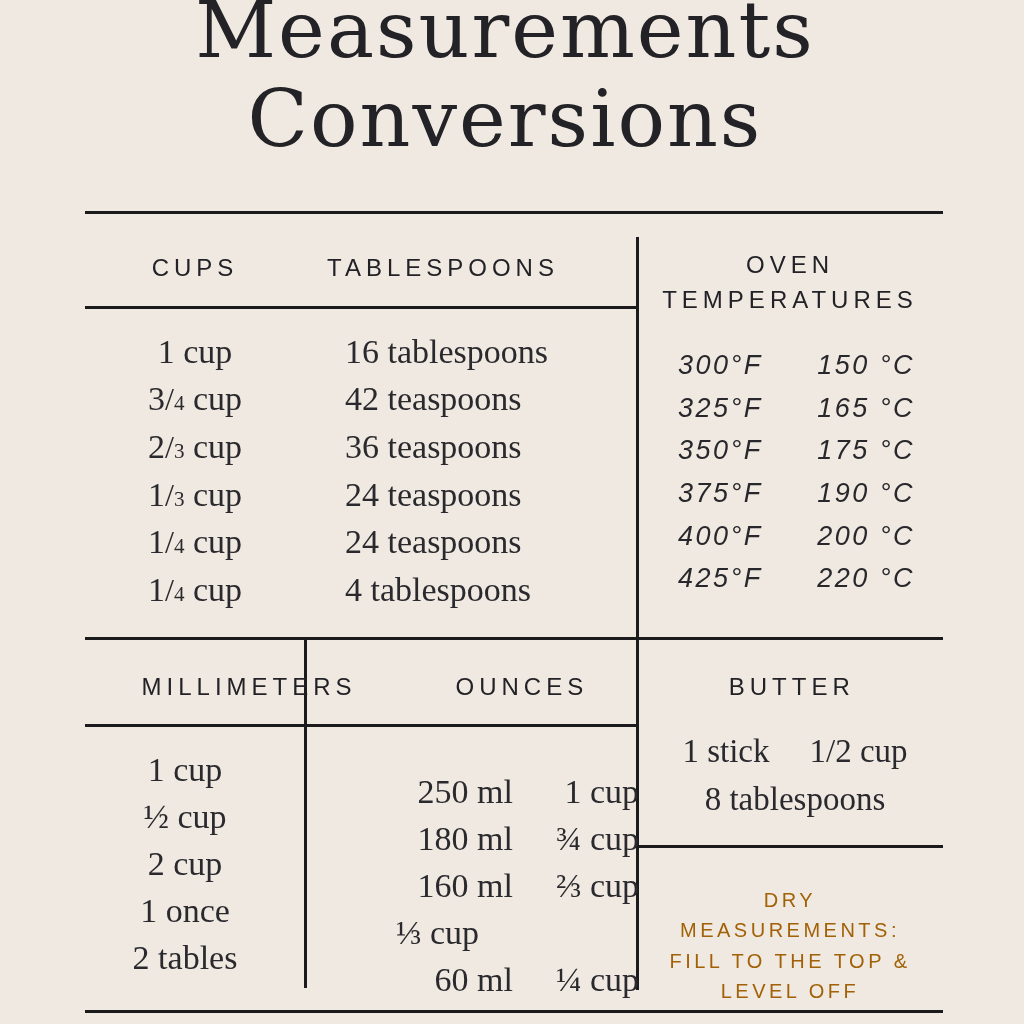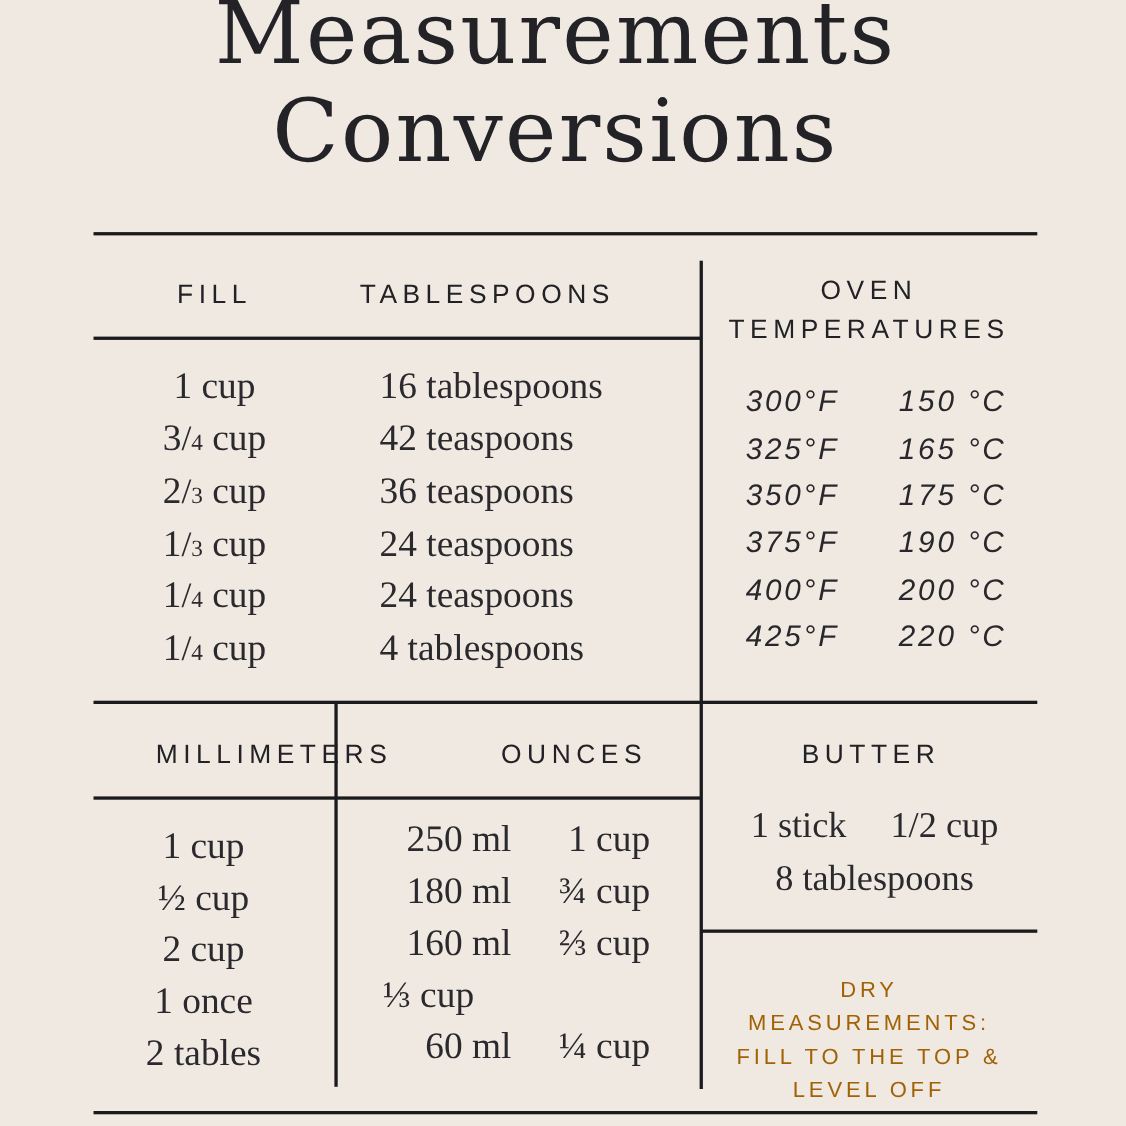--- a/index.html
+++ b/index.html
@@ -52,21 +52,21 @@
   #oven-rows .orow{display:flex;height:42.7px;align-items:center;
                    justify-content:space-between;padding:0 28px 0 41px;
                    font-size:27px;letter-spacing:2.5px;color:#28282c;}
 
   
   #ounces-rows{position:absolute;left:85px;top:746px;width:220px;}
   #ounces-rows .orow2{height:47.2px;display:flex;align-items:center;
                       justify-content:center;padding-right:20px;font-size:34px;}
 
   
-  #ml-rows{position:absolute;left:305px;top:740px;width:332px;}
+  #ml-rows{position:absolute;left:305px;top:768px;width:332px;padding-left:48px;}
   #ml-rows .mlrow{display:flex;height:47.2px;align-items:center;font-size:34px;}
   #ml-rows .ml{width:160px;text-align:right;}
   #ml-rows .cupv{width:126px;text-align:right;}
 
   
   #butter-block{position:absolute;left:637px;top:726px;width:306px;text-align:center;}
   #butter-line1{display:flex;justify-content:center;gap:40px;height:50px;
                 align-items:center;font-size:33px;padding-left:10px;text-align:center;}
   #butter-line2{height:46px;display:flex;align-items:center;justify-content:center;
                 font-size:33px;padding-left:10px;}
@@ -89,21 +89,21 @@
   <div class="rule" style="left:85px;top:211px;width:858px;height:3px;"></div>
   <div class="rule" style="left:85px;top:306px;width:552px;height:3px;"></div>
   <div class="rule" style="left:85px;top:637px;width:858px;height:3px;"></div>
   <div class="rule" style="left:85px;top:724px;width:552px;height:3px;"></div>
   <div class="rule" style="left:637px;top:845px;width:306px;height:3px;"></div>
   <div class="rule" style="left:85px;top:1010px;width:858px;height:3px;"></div>
   <div class="rule" style="left:636px;top:237px;width:3px;height:753px;"></div>
   <div class="rule" style="left:304px;top:640px;width:3px;height:348px;"></div>
 
   <div id="ct-headers">
-    <div class="hdr hc1">FILL</div>
+    <div class="hdr hc1">CUPS</div>
     <div class="hdr hc2">TABLESPOONS</div>
   </div>
 
   <div id="oven-header" class="hdr">OVEN TEMPERATURES</div>
 
   <div id="cups-rows">
       <div class="trow">
         <div class="c-cups">1 cup</div>
         <div class="c-tbsp">16 tablespoons</div>
       </div>

